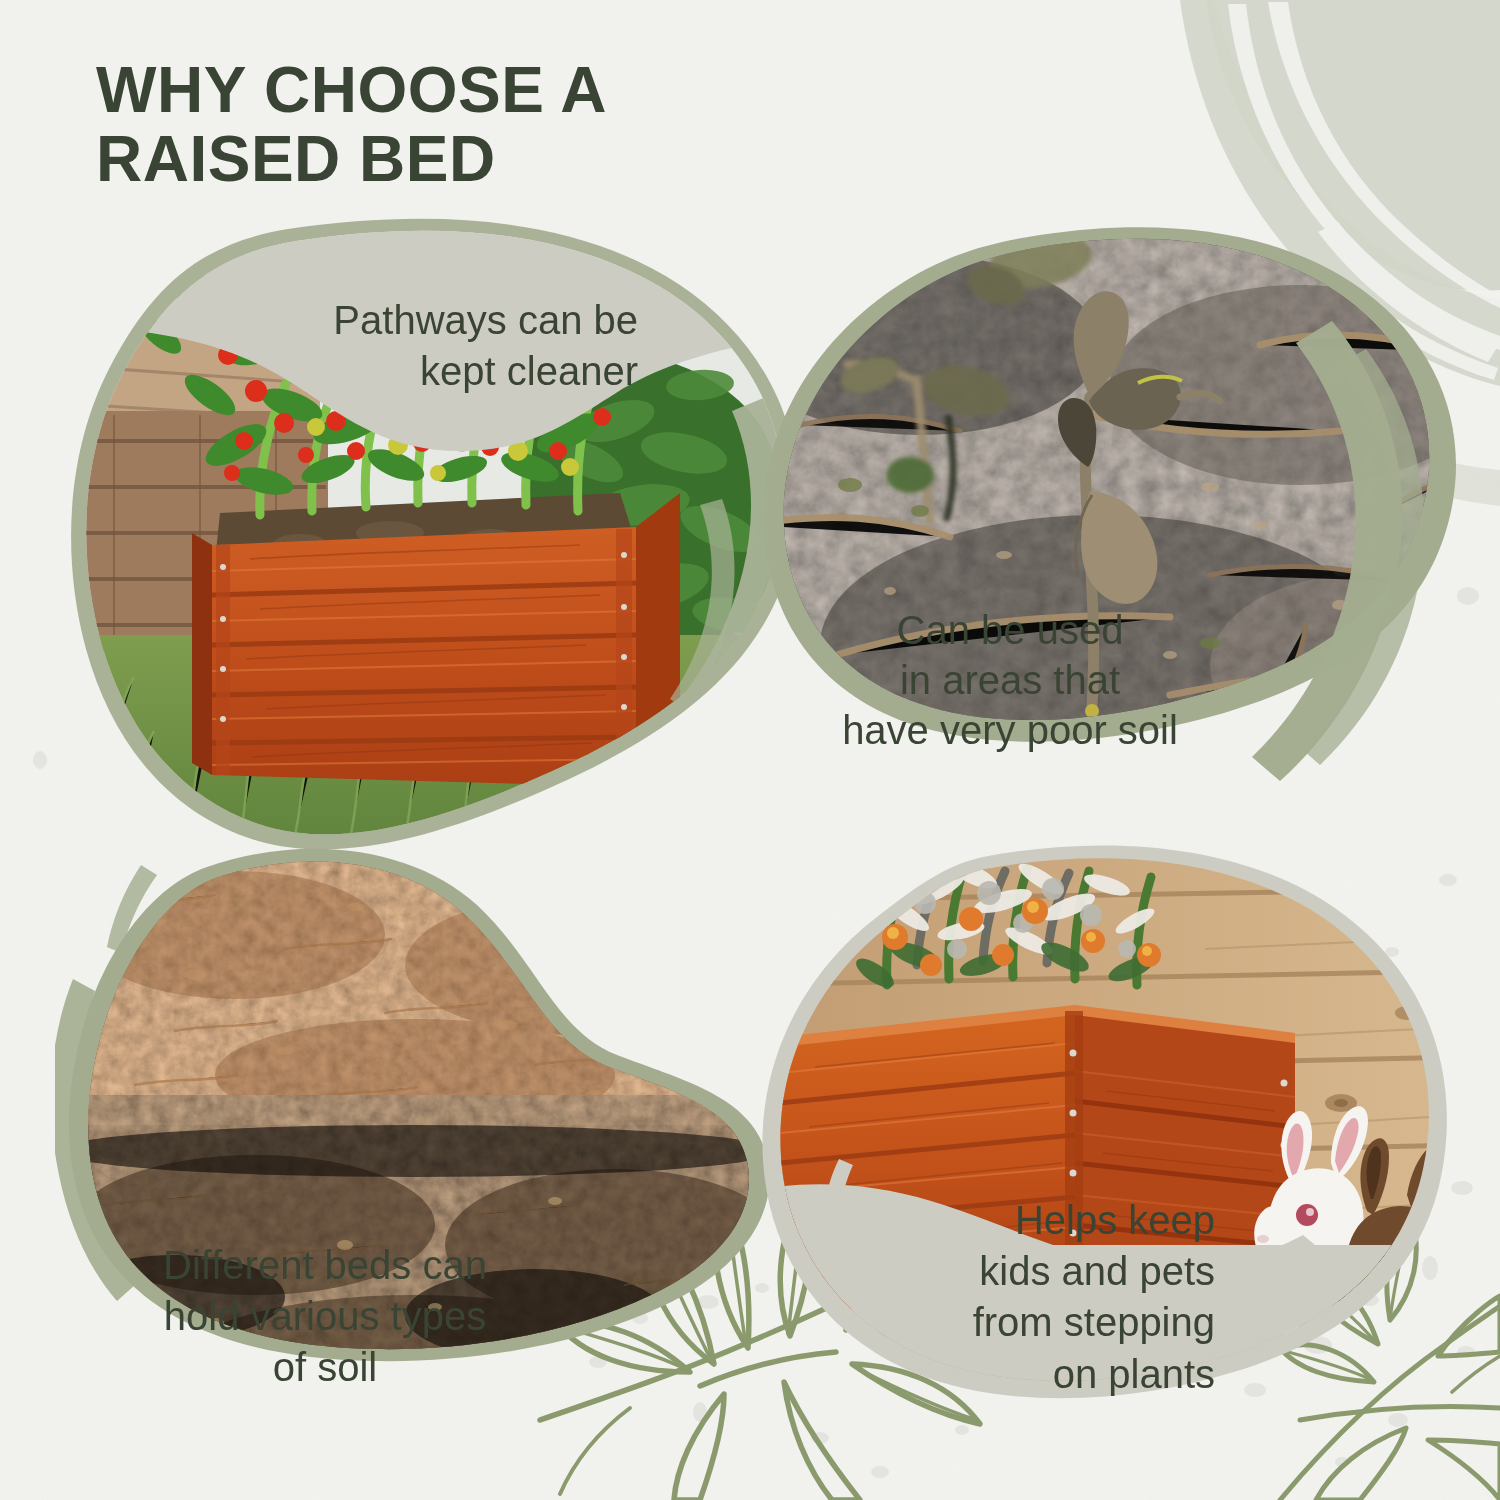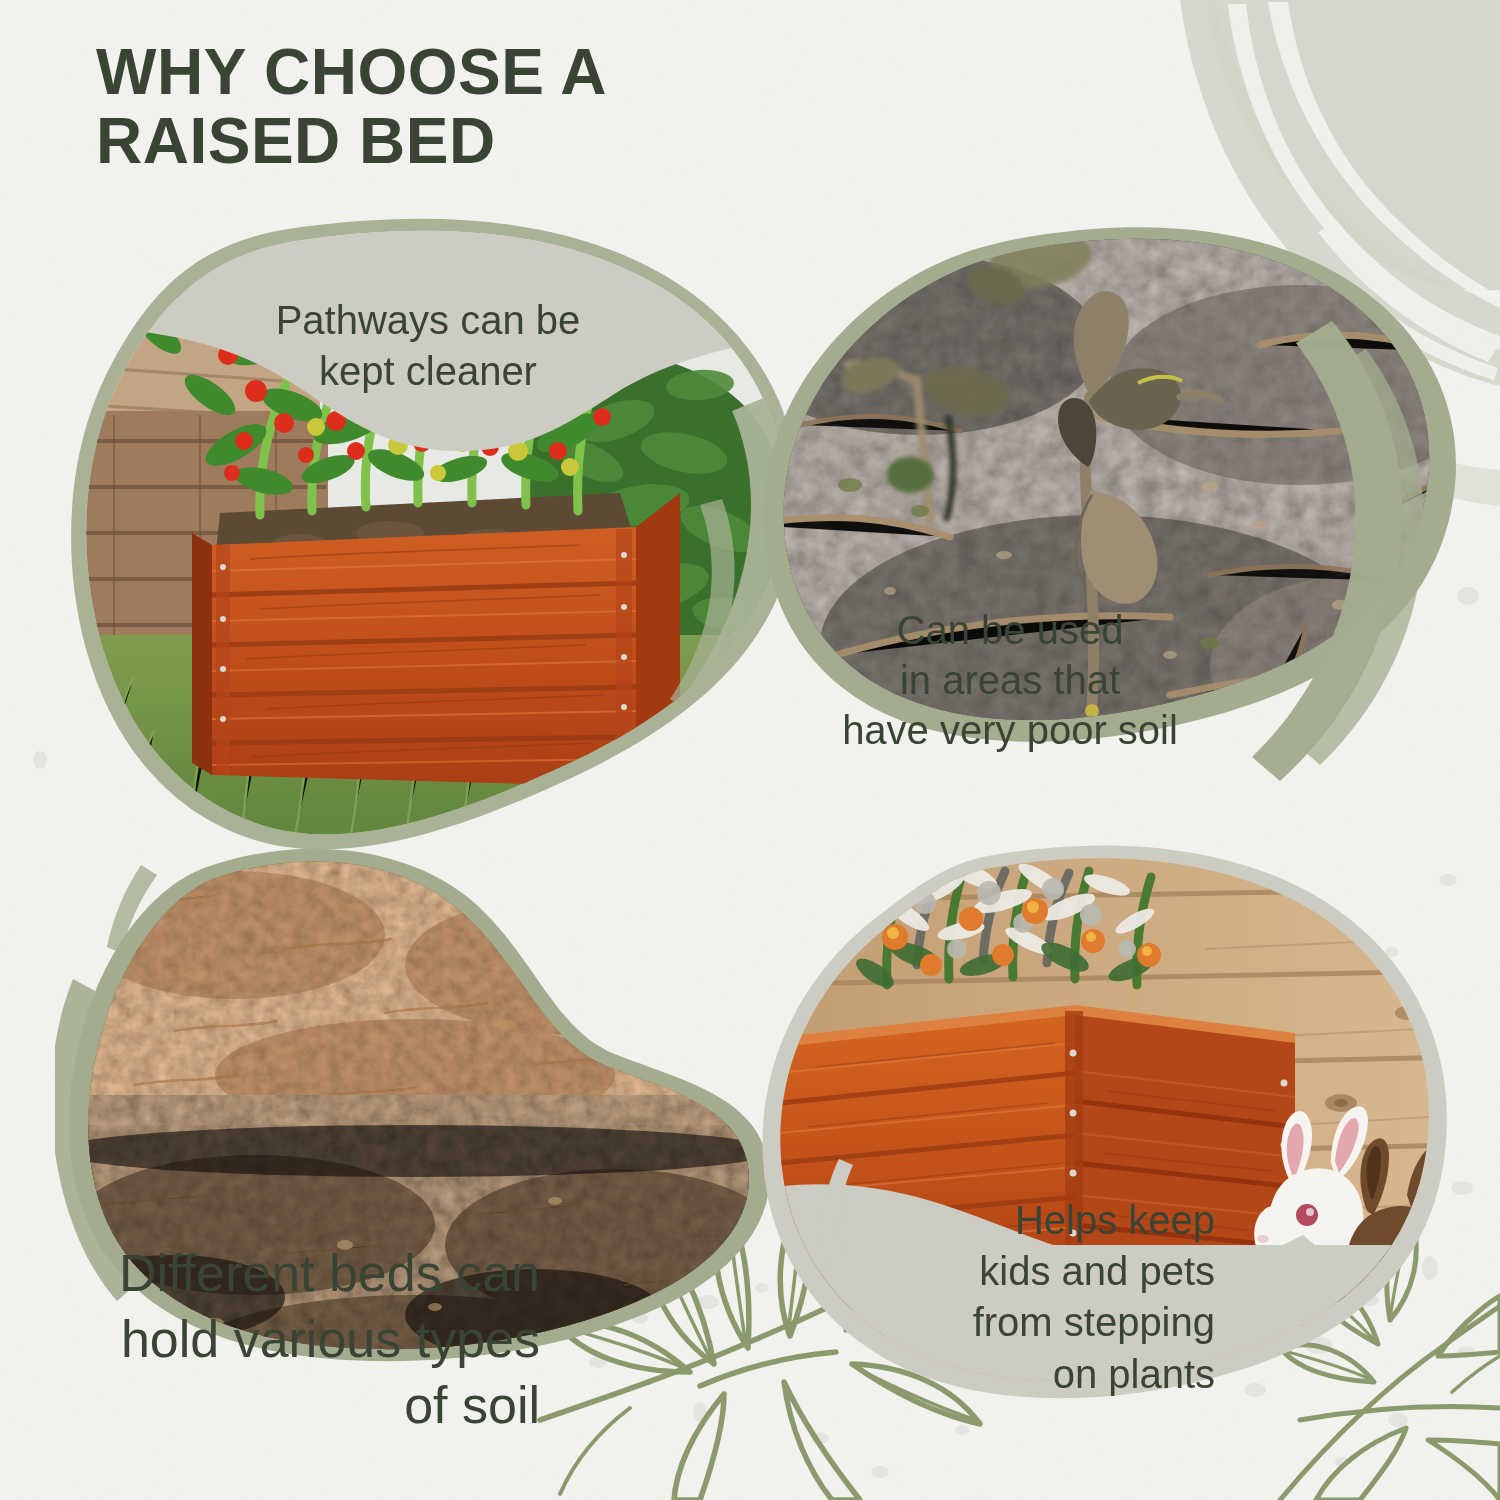--- a/index.html
+++ b/index.html
@@ -12,21 +12,21 @@
   }
 
   
   #bg-texture { position:absolute; inset:0; z-index:0; }
   #bg-decor   { position:absolute; inset:0; z-index:1; }
   #bg-leaves  { position:absolute; inset:0; z-index:2; pointer-events:none; }
 
   
   #page-title {
     position:absolute;
-    left:96px; top:38px;
+    left:96px; top:56px;
     z-index:6;
     font-family:"Liberation Sans", sans-serif;
     font-weight:bold;
     font-size:64px;
     line-height:1.08;
     letter-spacing:0.5px;
     color:#3a4434;
     white-space:pre-line;
   }
 
@@ -40,33 +40,33 @@
     z-index:5;
     font-family:"Liberation Sans", sans-serif;
     font-weight:400;
     color:#3a4434;
     white-space:pre-line;
   }
 
   #card1 { left:60px;  top:215px;  width:740px;  height:640px; }
   #cap1 {
     left:218px; top:295px; width:420px;
-    font-size:40px; line-height:1.28; text-align:center;
+    font-size:40px; line-height:1.28; text-align:right;
   }
 
   #card2 { left:740px; top:225px; width:720px; height:570px; }
   #cap2 {
     left:800px; top:605px; width:420px;
     font-size:40px; line-height:1.25; text-align:center;
   }
 
   #card3 { left:55px;  top:845px;  width:720px;  height:580px; }
   #cap3 {
     left:110px; top:1240px; width:430px;
-    font-size:52px; line-height:1.27; text-align:right;
+    font-size:40px; line-height:1.27; text-align:center;
   }
 
   #card4 { left:735px; top:845px;  width:730px;  height:580px; }
   #cap4 {
     left:845px; top:1195px; width:370px;
     font-size:40px; line-height:1.28; text-align:right;
   }
 
   svg { display:block; }
 </style>

